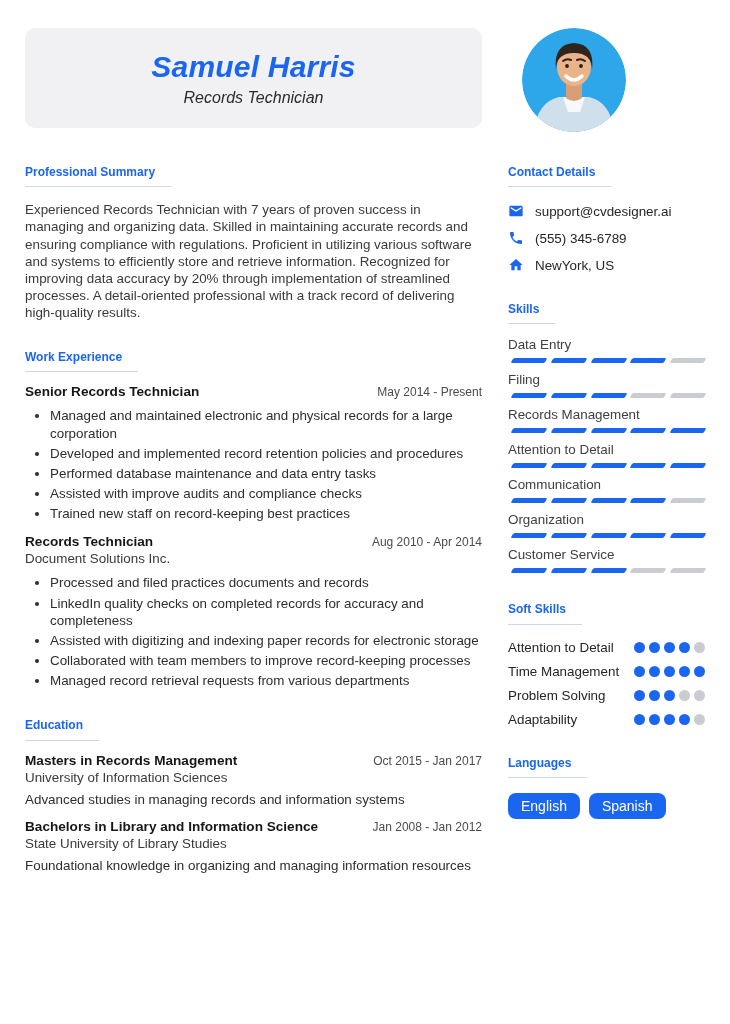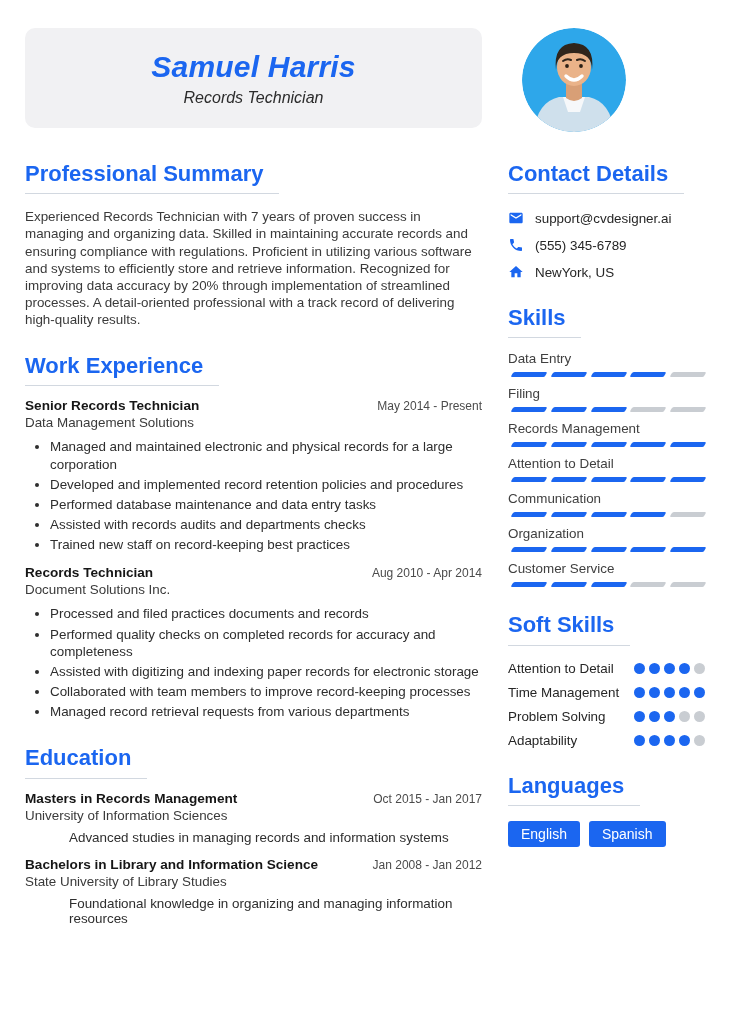--- a/index.html
+++ b/index.html
@@ -35,37 +35,37 @@
     overflow:hidden;flex-shrink:0;
   }
   .photo svg{display:block;width:104px;height:104px;}
 
   
   .columns{display:flex;margin-top:30px;}
   .left-col{width:457px;}
   .right-col{width:197px;margin-left:26px;}
 
   h2.section-heading{
-    display:inline-block;font-size:22px;font-weight:700;color:var(--accent);
+    display:inline-block;font-size:12px;font-weight:700;color:var(--accent);
     border-bottom:1.5px solid var(--underline);
     padding:0 16px 7px 0;line-height:1.1;
   }
   section{margin-bottom:26px;}
 
   
   .summary-text{font-size:13.4px;line-height:1.28;color:var(--text-body);margin-top:14px;}
 
   .job,.degree{margin-top:12px;}
   .job-head{display:flex;justify-content:space-between;align-items:baseline;}
   .job-title{font-size:13.6px;font-weight:700;color:var(--text-dark);}
   .job-date{font-size:12px;color:var(--text-date);white-space:nowrap;}
   .company{font-size:13.4px;color:var(--text-body);margin-top:2px;}
   ul.bullets{margin:8px 0 2px 0;padding-left:25px;}
   ul.bullets li{font-size:13.4px;color:#2e2e2e;line-height:1.28;margin-bottom:3px;}
-  .degree-desc{font-size:13.4px;color:#2e2e2e;margin-top:7px;margin-left:44px;}
+  .degree-desc{font-size:13.4px;color:#2e2e2e;margin-top:7px;}
 
   
   .contact-list{list-style:none;margin-top:16px;}
   .contact-item{display:flex;align-items:center;gap:11px;margin-bottom:11px;font-size:13.4px;color:#262626;}
   .contact-icon{width:16px;height:16px;flex-shrink:0;display:flex;align-items:center;justify-content:center;}
   .contact-icon svg{width:16px;height:16px;display:block;}
 
   .skills-list{margin-top:13px;}
   .skill{margin-bottom:9px;}
   .skill-name{font-size:13.4px;color:#404040;margin-bottom:6px;}
@@ -78,21 +78,21 @@
   .soft-row{display:flex;justify-content:space-between;align-items:center;margin-bottom:9px;}
   .soft-name{font-size:13.4px;color:#262626;}
   .dots{display:flex;gap:4px;}
   .dot{width:11px;height:11px;border-radius:50%;background:var(--bar-empty);}
   .dot.filled{background:var(--accent);}
 
   .pills{display:flex;gap:9px;margin-top:15px;}
   .pill{
     background:var(--accent);color:#fff;font-size:14px;
     font-family:"Liberation Sans","DejaVu Sans",sans-serif;
-    padding:5px 13px;border-radius:3px;border:none;cursor:pointer;
+    padding:5px 13px;border-radius:8px;border:none;cursor:pointer;
   }
 </style>
 </head>
 <body>
 
 <div class="page">
 
   <div class="top">
     <div class="header-card">
       <div class="name">Samuel Harris</div>
@@ -132,38 +132,37 @@
       </section>
 
       <section>
         <h2 class="section-heading">Work Experience</h2>
         <div id="jobs-container">
             <div class="job">
               <div class="job-head">
                 <span class="job-title">Senior Records Technician</span>
                 <span class="job-date">May 2014 - Present</span>
               </div>
-              <div class="company">Data Management Solutions</div>
               <ul class="bullets">
                 <li>Managed and maintained electronic and physical records for a large corporation</li>
                 <li>Developed and implemented record retention policies and procedures</li>
                 <li>Performed database maintenance and data entry tasks</li>
-                <li>Assisted with records audits and departments checks</li>
+                <li>Assisted with improve audits and compliance checks</li>
                 <li>Trained new staff on record-keeping best practices</li>
               </ul>
             </div>
             <div class="job">
               <div class="job-head">
                 <span class="job-title">Records Technician</span>
                 <span class="job-date">Aug 2010 - Apr 2014</span>
               </div>
               <div class="company">Document Solutions Inc.</div>
               <ul class="bullets">
                 <li>Processed and filed practices documents and records</li>
-                <li>Performed quality checks on completed records for accuracy and completeness</li>
+                <li>LinkedIn quality checks on completed records for accuracy and completeness</li>
                 <li>Assisted with digitizing and indexing paper records for electronic storage</li>
                 <li>Collaborated with team members to improve record-keeping processes</li>
                 <li>Managed record retrieval requests from various departments</li>
               </ul>
             </div>
           </div>
       </section>
 
       <section>
         <h2 class="section-heading">Education</h2>

